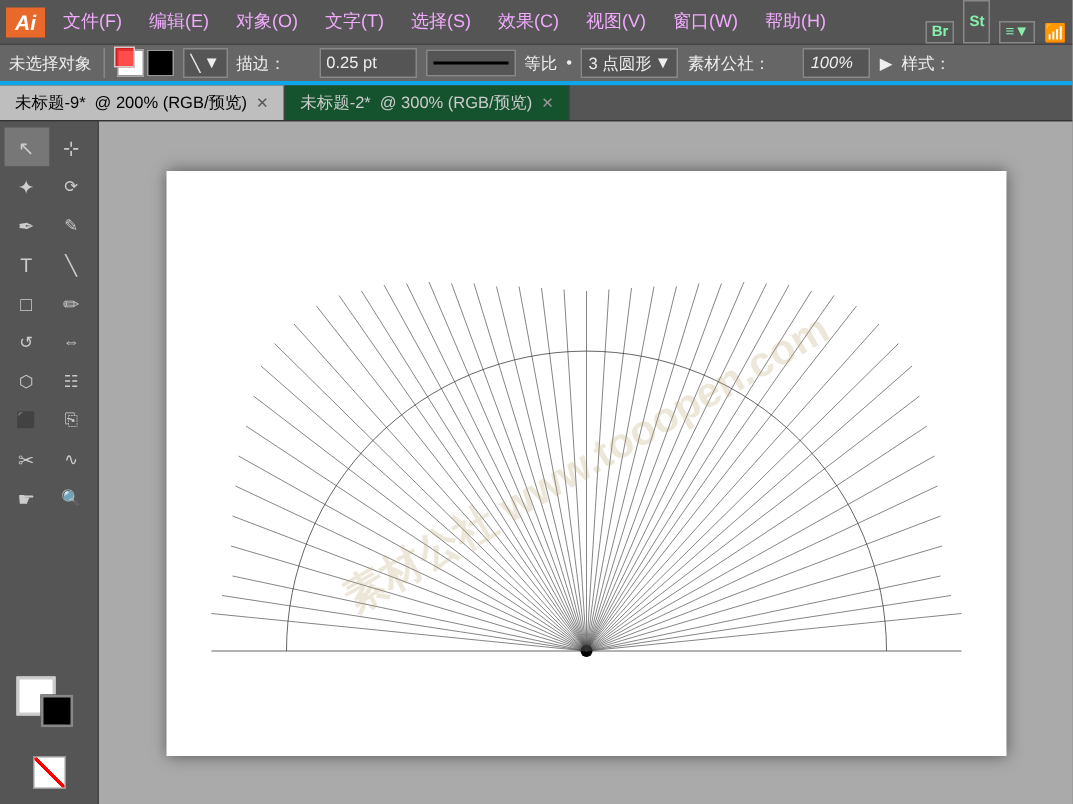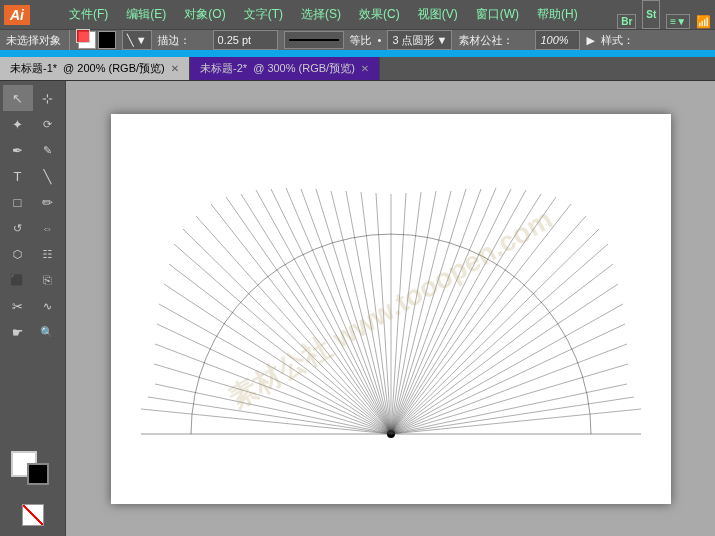--- a/index.html
+++ b/index.html
@@ -7,39 +7,38 @@
 
     
     #menubar {
       background: #555;
       height: 29px;
       display: flex;
       align-items: center;
       padding: 0 4px;
       color: #eee;
       font-size: 12px;
-      gap: 27px;
     }
     #menubar .ai-logo {
       background: #e8692a;
       color: white;
       font-weight: bold;
       font-size: 14px;
       padding: 2px 6px;
       margin-right: 8px;
       font-style: italic;
     }
     #menubar .menu-items {
       display: flex;
       gap: 10px;
     }
     #menubar .menu-item {
       cursor: pointer;
       padding: 2px 4px;
-      color: #86efac;
+      color: #f0abfc;
     }
     #menubar .right-icons {
       margin-left: auto;
       display: flex;
       align-items: flex-end;
       gap: 6px;
       color: #86efac;
       font-weight: bold;
     }
 
@@ -47,21 +46,21 @@
     #optionsbar {
       background: #666;
       height: 28px;
       display: flex;
       align-items: center;
       padding: 0 6px;
       gap: 6px;
       color: #eee;
       font-size: 11px;
       border-top: 1px solid #444;
-      border-bottom: 7px solid #0ea5e9;
+      border-bottom: 3px solid #0ea5e9;
     }
     #optionsbar .opt-input {
       background: #555;
       border: 1px solid #888;
       color: #eee;
       height: 20px;
       padding: 0 4px;
       font-size: 11px;
       width: 50px;
       margin-left: 16px;
@@ -107,21 +106,21 @@
       display: flex;
       align-items: stretch;
       border-bottom: 1px solid #333;
     }
     .tab {
       display: flex;
       align-items: center;
       padding: 0 10px;
       font-size: 11px;
       color: #ccc;
-      background: #4c1d95;
+      background: #14532d;
       border-right: 1px solid #444;
       cursor: pointer;
       gap: 6px;
       position: relative;
     }
     .tab.active {
       background: #bebebe;
       color: #000;
     }
     .tab-close {
@@ -302,21 +301,21 @@
     <span>3 点圆形</span> ▼
   </div>
   <span>素材公社：</span>
   <input class="opt-input" type="text" value="100%" style="width: 45px; font-style: italic;">
   <span>▶</span>
   <span>样式：</span>
 </div>
 
 <div id="tabsbar">
   <div class="tab active">
-    <span>未标题-1*</span>
+    <span>未标题-9*</span>
     <span>@ 200% (RGB/预览)</span>
     <span class="tab-close">✕</span>
   </div>
   <div class="tab">
     <span>未标题-2*</span>
     <span>@ 300% (RGB/预览)</span>
     <span class="tab-close">✕</span>
   </div>
 </div>
 

